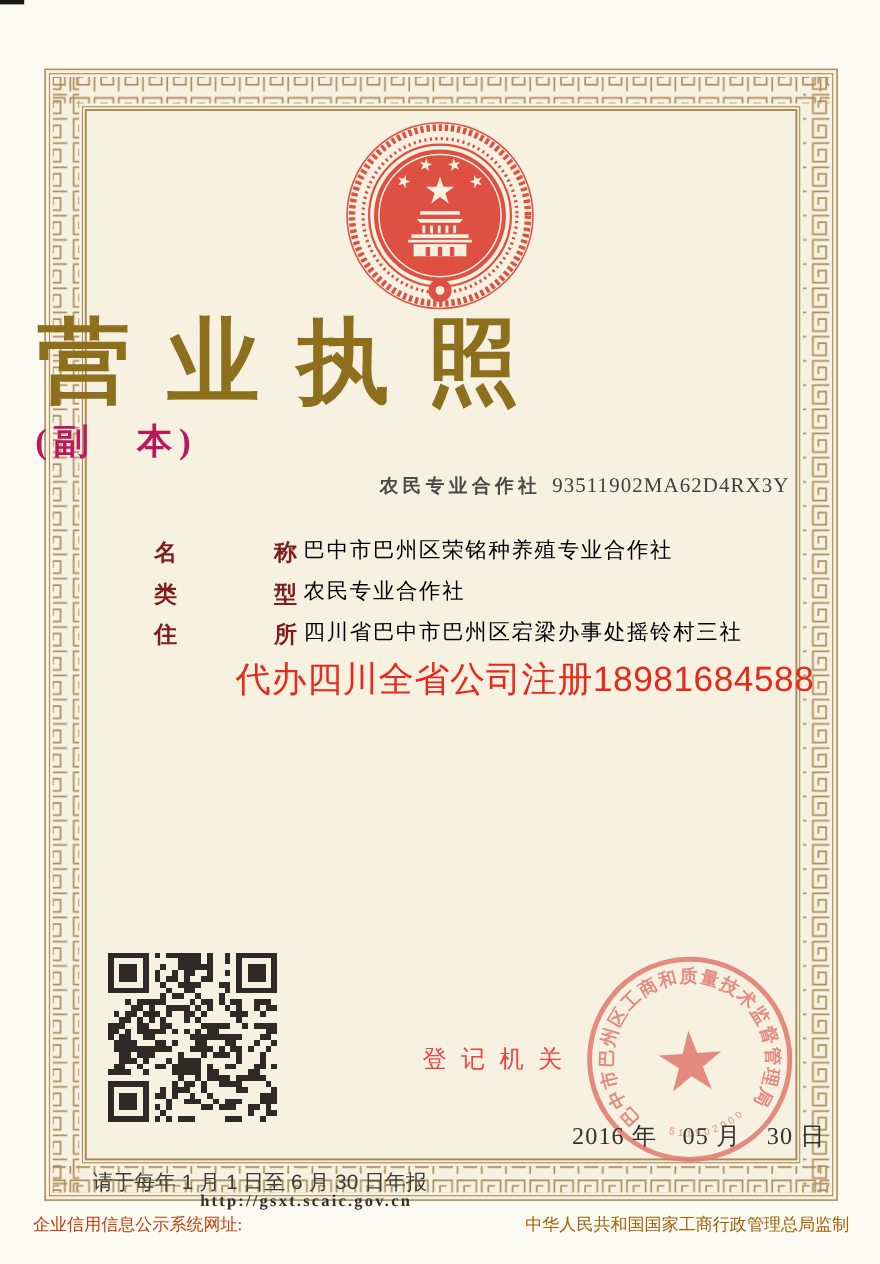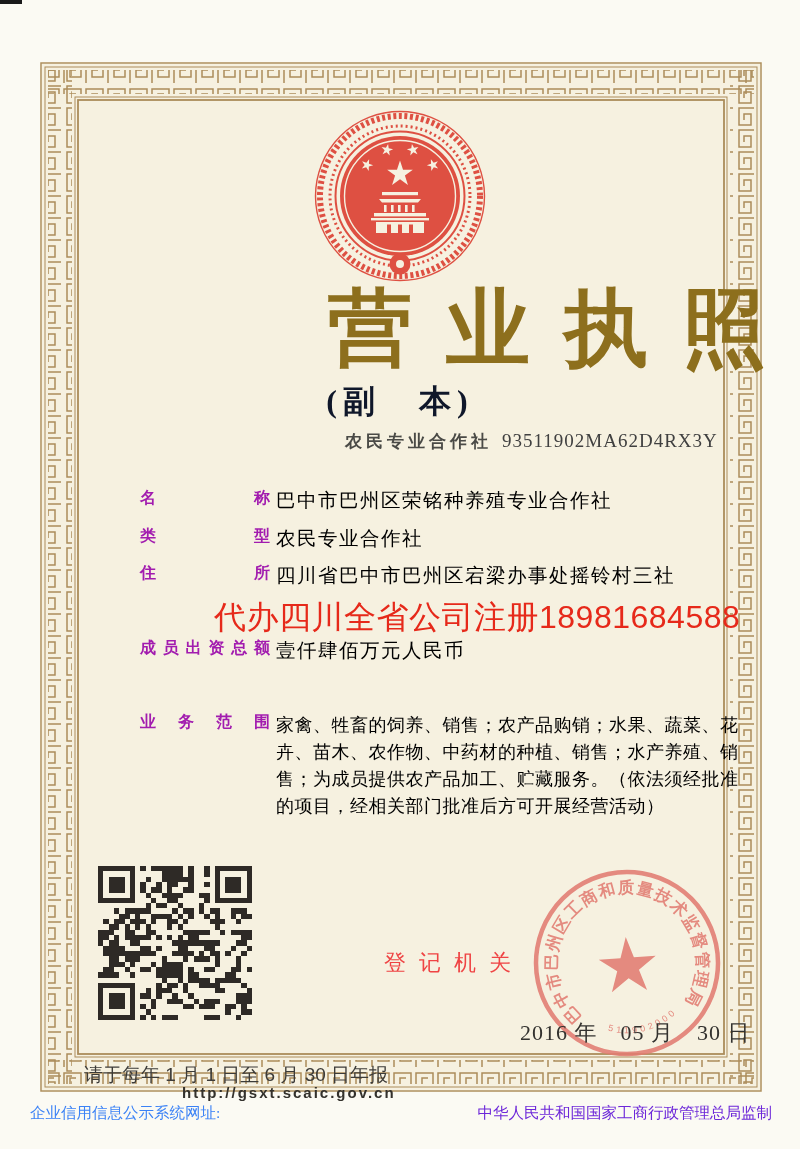--- a/index.html
+++ b/index.html
@@ -9,46 +9,47 @@
     background:#fbfaf3; overflow:hidden;
     font-family:"Liberation Serif", serif; color:#3b3a37;
   }
   .scan-artifact { position:absolute; background:#191919; }
   .frame-svg { position:absolute; left:40px; top:62px; }
 
   .emblem { position:absolute; left:312px; top:110px; }
 
   .cert-title {
     position:absolute; left:0; top:272px; width:800px;
-    text-align:right; font-size:84px; font-weight:700;
+    text-align:left; font-size:84px; font-weight:700;
     color:#8d6f1d; letter-spacing:34px; text-indent:34px;
     font-family:"Liberation Serif", serif;
   }
   .cert-subtitle {
     position:absolute; left:0; top:380px; width:800px;
-    text-align:center; font-size:32px; font-weight:700; color:#0f172a;
+    text-align:left; font-size:32px; font-weight:700; color:#be185d;
     letter-spacing:6px;
+    padding-left:32px;
   }
   .credit-row {
     position:absolute; left:345px; top:430px; white-space:nowrap;
   }
   .credit-label {
     font-family:"Liberation Sans", sans-serif; font-weight:600;
     font-size:17px; letter-spacing:4px; color:#4a4a46;
   }
   .credit-code {
     font-family:"Liberation Serif", serif; font-size:19px;
     letter-spacing:1px; color:#404040; margin-left:10px;
   }
 
   .field-row { position:absolute; left:140px; white-space:nowrap; }
   .flabel {
     display:inline-block; width:130px; vertical-align:top;
     font-family:"Liberation Sans", sans-serif; font-weight:600;
-    font-size:16px; color:#a21caf;
+    font-size:21px; color:#7f1d1d;
     text-align:justify; text-align-last:justify; white-space:nowrap;
   }
   .fvalue {
     display:inline-block; vertical-align:top; margin-left:2px;
     max-width:470px; white-space:normal;
     font-family:"Liberation Serif", serif; font-size:19.5px;
     letter-spacing:1.5px; color:#000000; line-height:26px;
   }
   .fvalue.scope { font-size:18px; letter-spacing:0.5px; line-height:27px; }
 
@@ -72,30 +73,30 @@
     color:#33322f; white-space:nowrap; letter-spacing:1px;
   }
 
   .annual-note {
     position:absolute; left:84px; top:1034px; z-index:3;
     font-family:"Liberation Sans", sans-serif; font-weight:500;
     font-size:19px; color:#3c3b38; white-space:nowrap;margin-top:28px;
   }
   .site-url {
     position:absolute; left:182px; top:1084px; z-index:5;
-    font-family:Liberation Sans, sans-serif; font-weight:700;
+    font-family:Liberation Serif, serif; font-weight:700;
     font-size:15px; letter-spacing:2px; color:#33312c; white-space:nowrap;
   }
   .footer-left {
     position:absolute; left:30px; top:1103px;
-    font-size:15.5px; color:#3b82f6; white-space:nowrap;
+    font-size:15.5px; color:#c2410c; white-space:nowrap;
   }
   .footer-right {
     position:absolute; right:28px; top:1103px;
-    font-size:15.5px; color:#6d28d9; white-space:nowrap;
+    font-size:15.5px; color:#a16207; white-space:nowrap;
   }
 </style>
 </head>
 <body>
 
 <div class="scan-page">
 
   <div class="scan-artifact" style="left:0;top:0;width:22px;height:4px;"></div>
 
   <svg class="frame-svg" width="722" height="1030" viewBox="0 0 722 1030">
@@ -164,28 +165,20 @@
     <span class="flabel">名称</span>
     <span class="fvalue">巴中市巴州区荣铭种养殖专业合作社</span>
   </div>
   <div class="field-row" style="top:526px">
     <span class="flabel">类型</span>
     <span class="fvalue">农民专业合作社</span>
   </div>
   <div class="field-row" style="top:563px">
     <span class="flabel">住所</span>
     <span class="fvalue">四川省巴中市巴州区宕梁办事处摇铃村三社</span>
-  </div>
-  <div class="field-row" style="top:638px">
-    <span class="flabel">成员出资总额</span>
-    <span class="fvalue">壹仟肆佰万元人民币</span>
-  </div>
-  <div class="field-row" style="top:712px">
-    <span class="flabel">业务范围</span>
-    <span class="fvalue scope">家禽、牲畜的饲养、销售；农产品购销；水果、蔬菜、花卉、苗木、农作物、中药材的种植、销售；水产养殖、销售；为成员提供农产品加工、贮藏服务。（依法须经批准的项目，经相关部门批准后方可开展经营活动）</span>
   </div>
 
   <div class="watermark">代办四川全省公司注册18981684588</div>
 
   <svg class="qr" id="qr-svg" viewBox="0 0 29 29" shape-rendering="crispEdges">
       <rect x="8" y="0" width="1" height="1" fill="#2e2a26"></rect>
       <rect x="10" y="0" width="1" height="1" fill="#2e2a26"></rect>
       <rect x="11" y="0" width="1" height="1" fill="#2e2a26"></rect>
       <rect x="12" y="0" width="1" height="1" fill="#2e2a26"></rect>
       <rect x="13" y="0" width="1" height="1" fill="#2e2a26"></rect>

